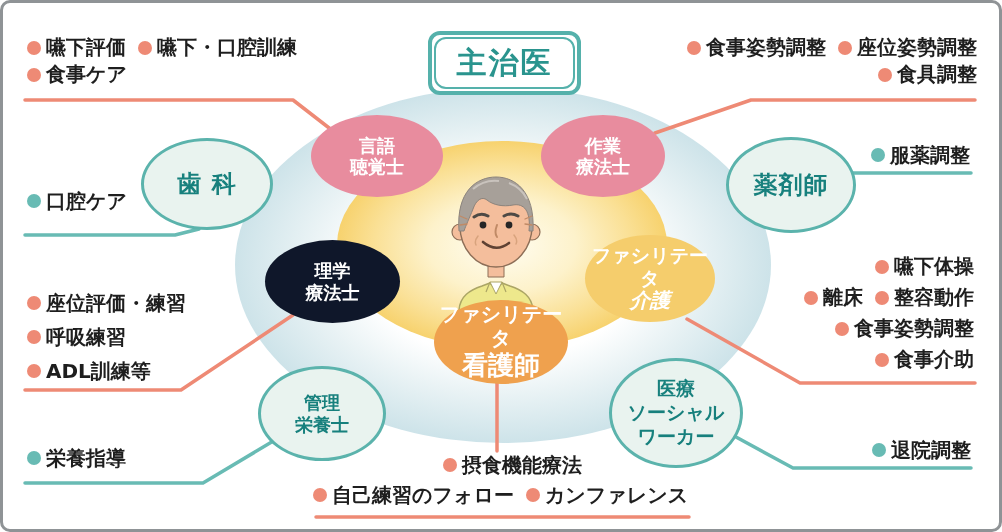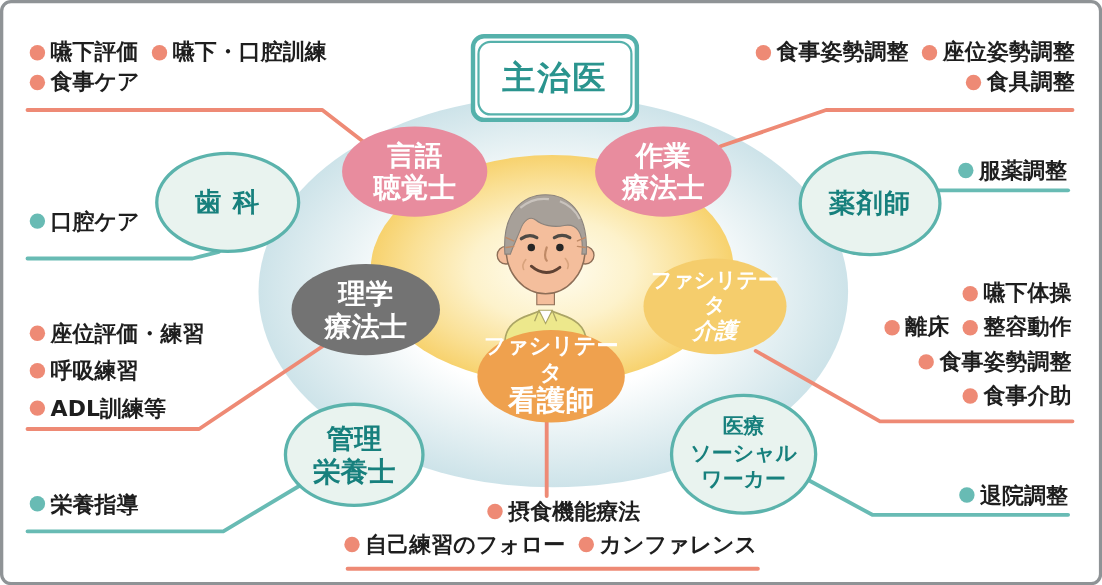--- a/index.html
+++ b/index.html
@@ -22,30 +22,30 @@
   }
   .lines{position:absolute;left:0;top:0;z-index:3;}
   .patient{position:absolute;left:440px;top:166px;width:120px;height:175px;z-index:4;}
   
   .role{
     position:absolute;border-radius:50%;z-index:5;
     display:flex;flex-direction:column;align-items:center;justify-content:center;
     text-align:center;font-weight:800;line-height:1.18;box-sizing:border-box;
   }
   .pink{background:#E88C9E;color:#fff;}
-  .salmon{background:#737373;color:#fff;}
+  .salmon{background:#0f172a;color:#fff;}
   .orange{background:#EFA14E;color:#fff;}
   .gold{background:#F5CD6C;color:#fff;}
   .tealround{background:#E9F3EF;border:3.5px solid #5BB3AC;color:#17807D;}
-  .fz26{font-size:25px;} .fz28{font-size:24px;letter-spacing:1px;}
+  .fz26{font-size:18px;} .fz28{font-size:24px;letter-spacing:1px;}
   .l-small{font-size:19px;} .l-mid{font-size:20px;} .l-big{font-size:20px;font-style:italic;} .l-big2{font-size:26px;}
   .msw-line{font-size:19px;line-height:1.25;}
   
   .doctor{
-    position:absolute;left:425px;top:28px;width:153px;height:80px;z-index:6;
+    position:absolute;left:425px;top:28px;width:153px;height:64px;z-index:6;
     background:#fff;border:4px solid #55B1AB;border-radius:12px;box-sizing:border-box;
   }
   .doctor .inner{
     position:absolute;inset:2px;border:2px solid #55B1AB;border-radius:12px;
     display:flex;align-items:center;justify-content:center;
     font-size:30px;font-weight:800;color:#2A948E;letter-spacing:2px;
   }
   
   .tasks{position:absolute;font-size:20px;color:#1E1E1E;z-index:6;}
   .trow{display:flex;align-items:center;font-weight:bold;}

